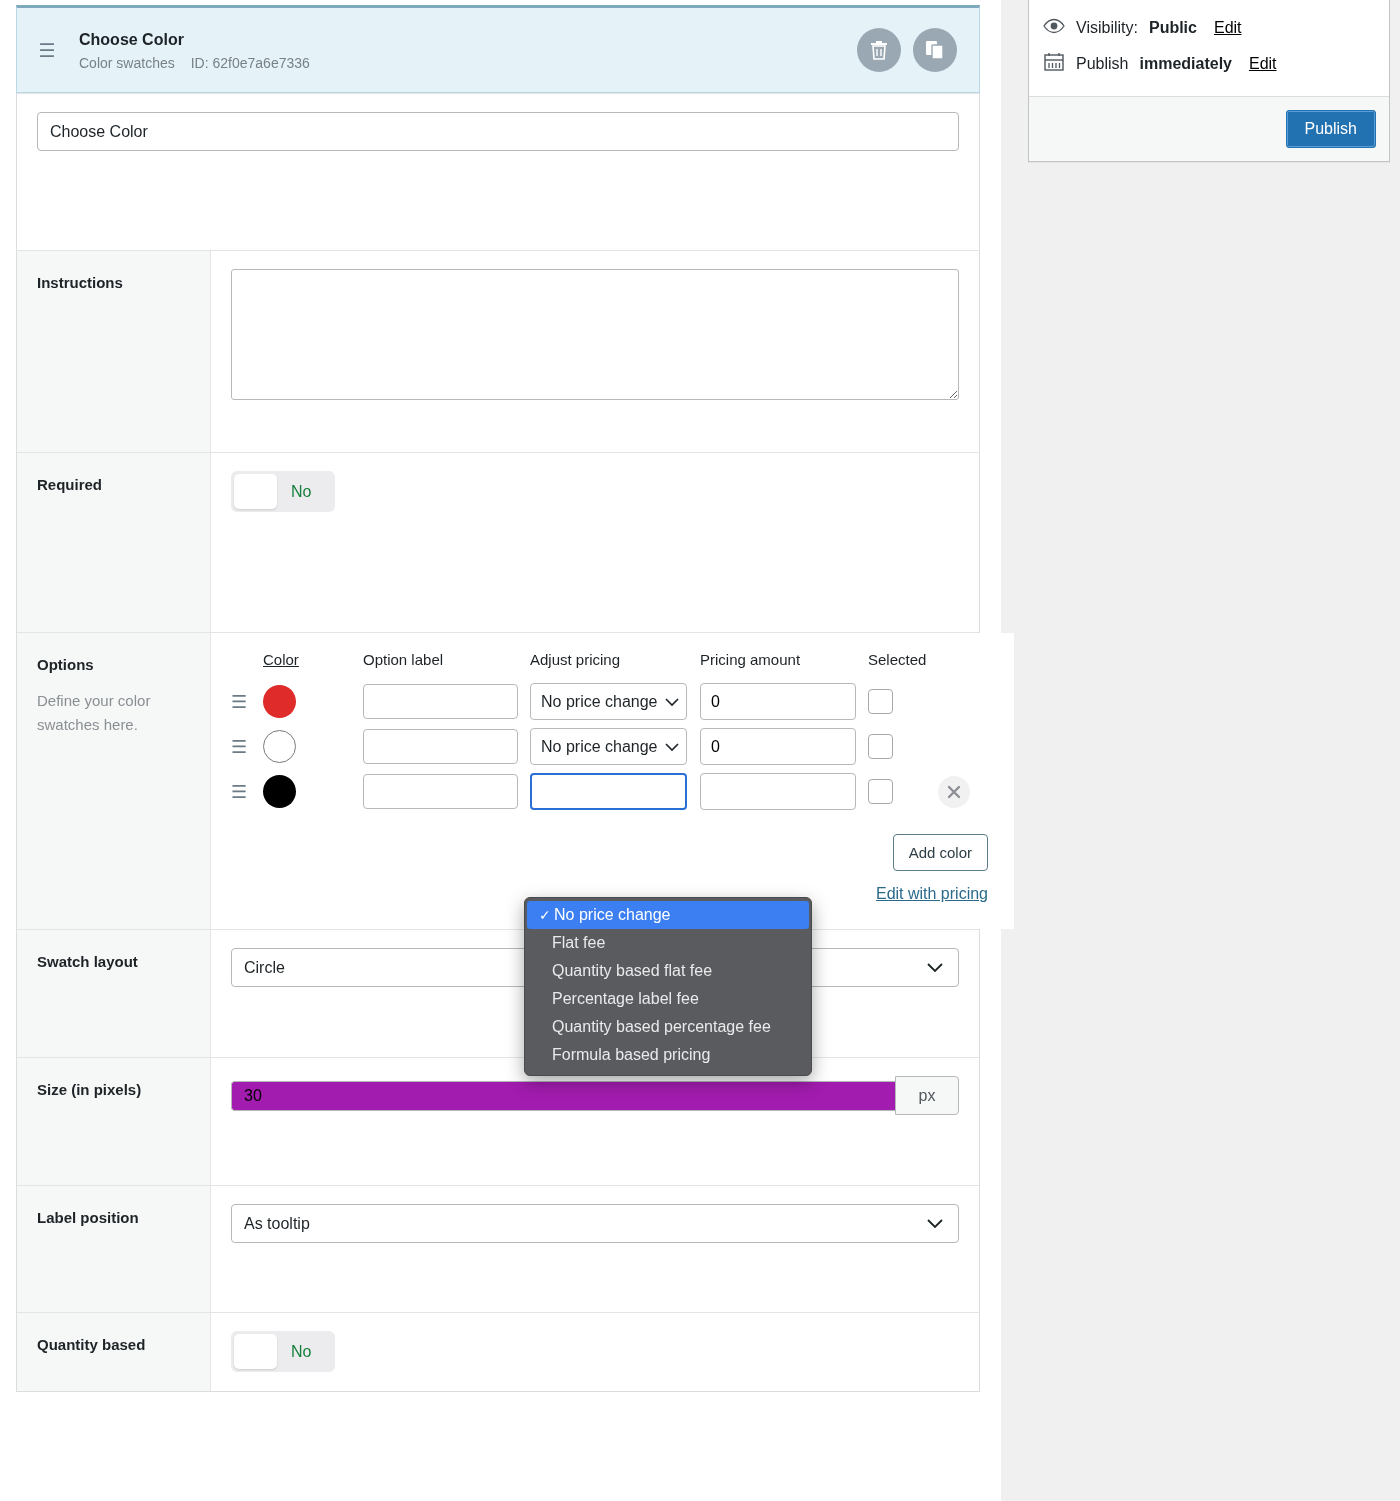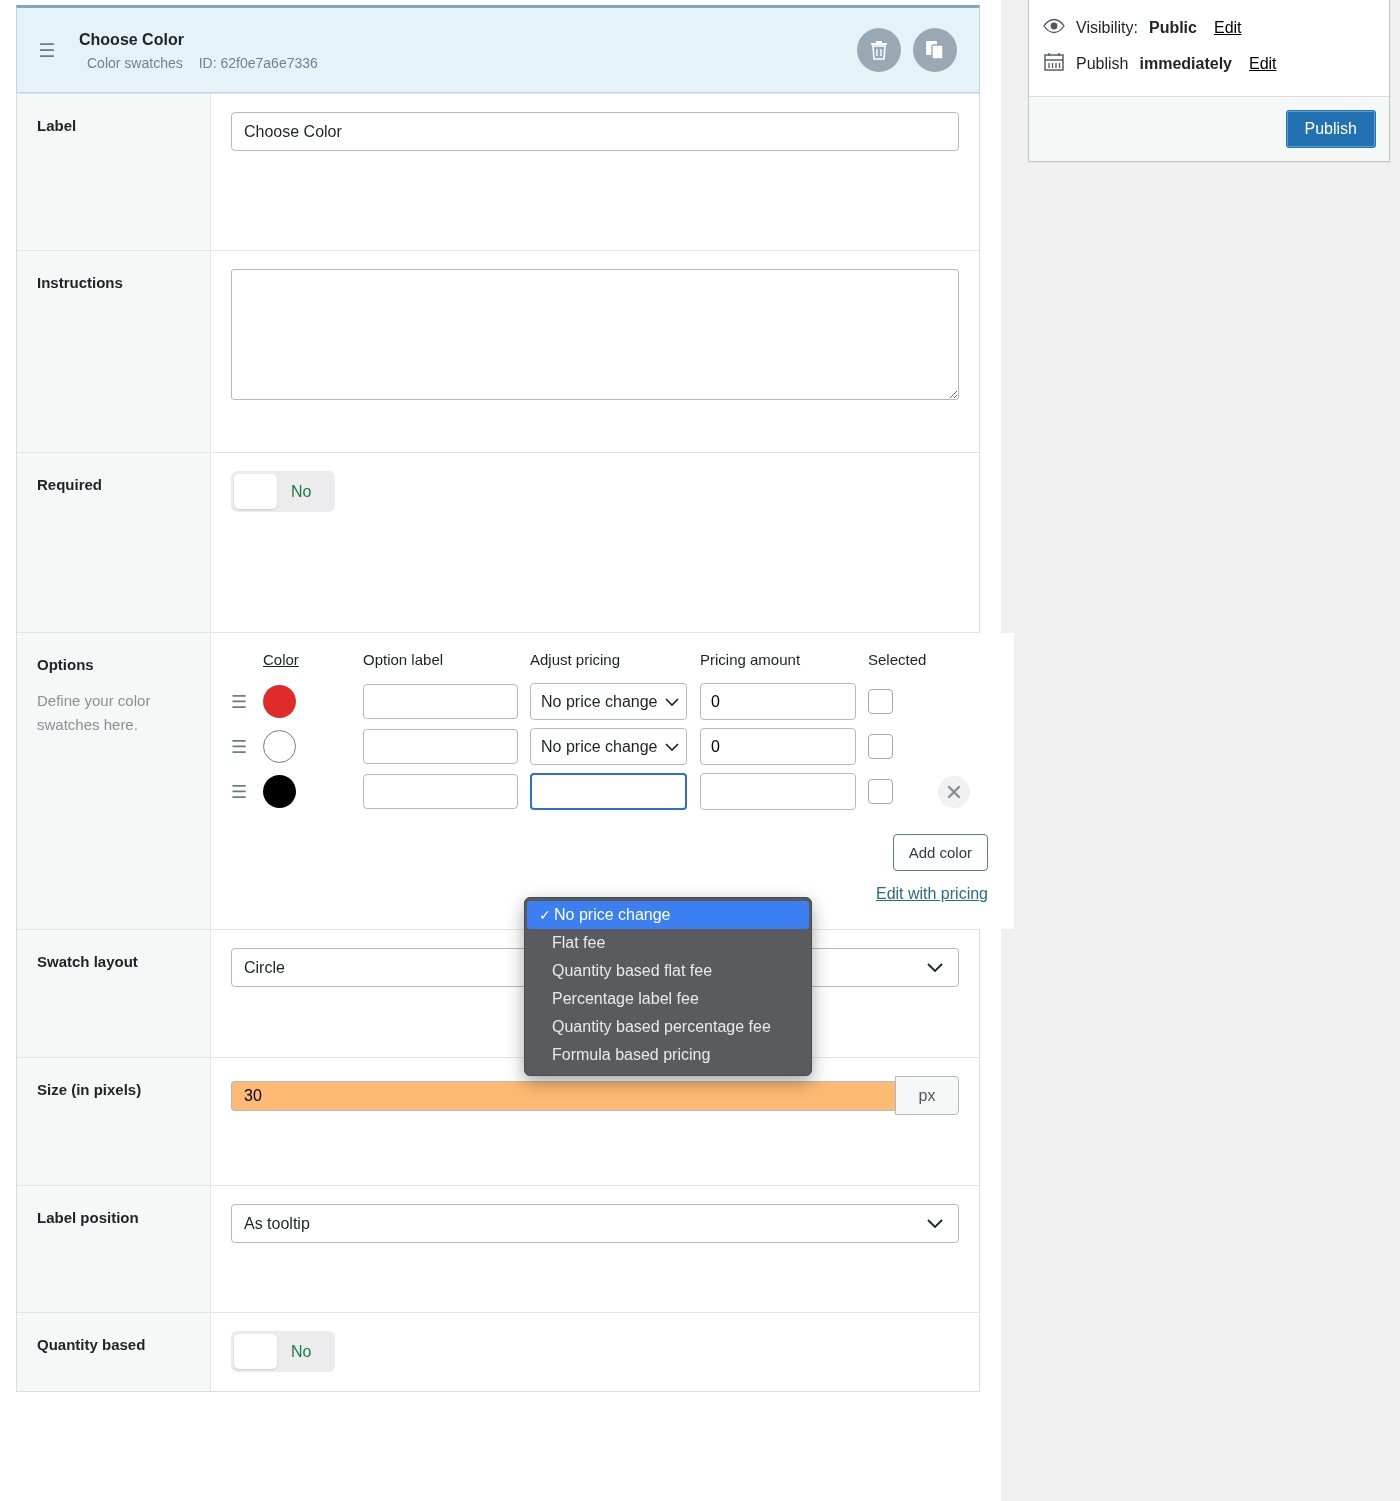--- a/index.html
+++ b/index.html
@@ -33,21 +33,21 @@
     border: 1px solid #b9d7e4;
     border-top: 3px solid #7fa9bd;
     margin: -1px -1px 0 -1px;
   }
   .drag-handle {
     width: 60px; min-width: 60px; display:flex; align-items:center; justify-content:center;
     color:#6b7c87; font-size: 19px; line-height: 1; user-select:none; cursor: move;
   }
   .fh-text { flex: 1 1 auto; padding-left: 2px; }
   .fh-title { font-size: 16px; font-weight: bold; color: #1d2327; line-height: 22px; margin-bottom: 3px; }
-  .fh-sub { font-size: 14px; color: #788188; line-height: 18px; margin-left: 8px; }
+  .fh-sub { font-size: 14px; color: #788188; line-height: 18px; }
   .fh-sub .fh-id { margin-left: 16px; }
   .fh-actions { display:flex; align-items:center; gap: 12px; padding-right: 22px; }
   .round-btn {
     width: 44px; height: 44px; border-radius: 50%;
     background: #9aa8b4; display:flex; align-items:center; justify-content:center;
     cursor: pointer; border: none;
   }
   .round-btn svg { display:block; }
 
   
@@ -173,21 +173,21 @@
     white-space: nowrap;
   }
   .nm-item .tick { width: 15px; display:inline-block; font-size:14px; }
   .nm-item.sel-item { background: #3b7ff2; color:#fff; margin: 0 2px; border-radius: 3px; }
 
   
   .size-wrap { display:flex; align-items:center; }
   .size-input {
     flex: 1 1 auto; height: 30px; border:1px solid #b6b8bb; border-radius:4px 0 0 4px;
     border-right: none;
-    font-family:"Liberation Sans", sans-serif; font-size:16px; padding:0 12px; outline:none; background:#fdba74;
+    font-family:"Liberation Sans", sans-serif; font-size:16px; padding:0 12px; outline:none; background:#a21caf;
   }
   .size-suffix {
     width: 64px; height: 39px; border:1px solid #b6b8bb; border-radius: 0 4px 4px 0;
     background:#f6f7f7; display:flex; align-items:center; justify-content:center;
     font-size:16px; color:#50575e;
   }
 
   
   .pub-box {
     position: absolute; left: 1028px; top: -1px; width: 362px;
@@ -240,23 +240,20 @@
           <svg width="22" height="22" viewBox="0 0 22 22">
             <rect x="2" y="2" width="11" height="14" rx="1" fill="#fff"></rect>
             <rect x="8" y="6" width="11" height="14" rx="1" fill="#fff" stroke="#9aa8b4" stroke-width="1.4"></rect>
           </svg>
         </button>
       </div>
     </div>
 
 
     <div class="frow h-label">
-      <div class="fcol-label">
-        <div class="lbl">Label</div>
-      </div>
       <div class="fcol-input">
         <input class="txt" value="Choose Color" style="">
       </div>
     </div>
 
     <div class="frow h-instr">
       <div class="fcol-label">
         <div class="lbl">Instructions</div>
       </div>
       <div class="fcol-input">

